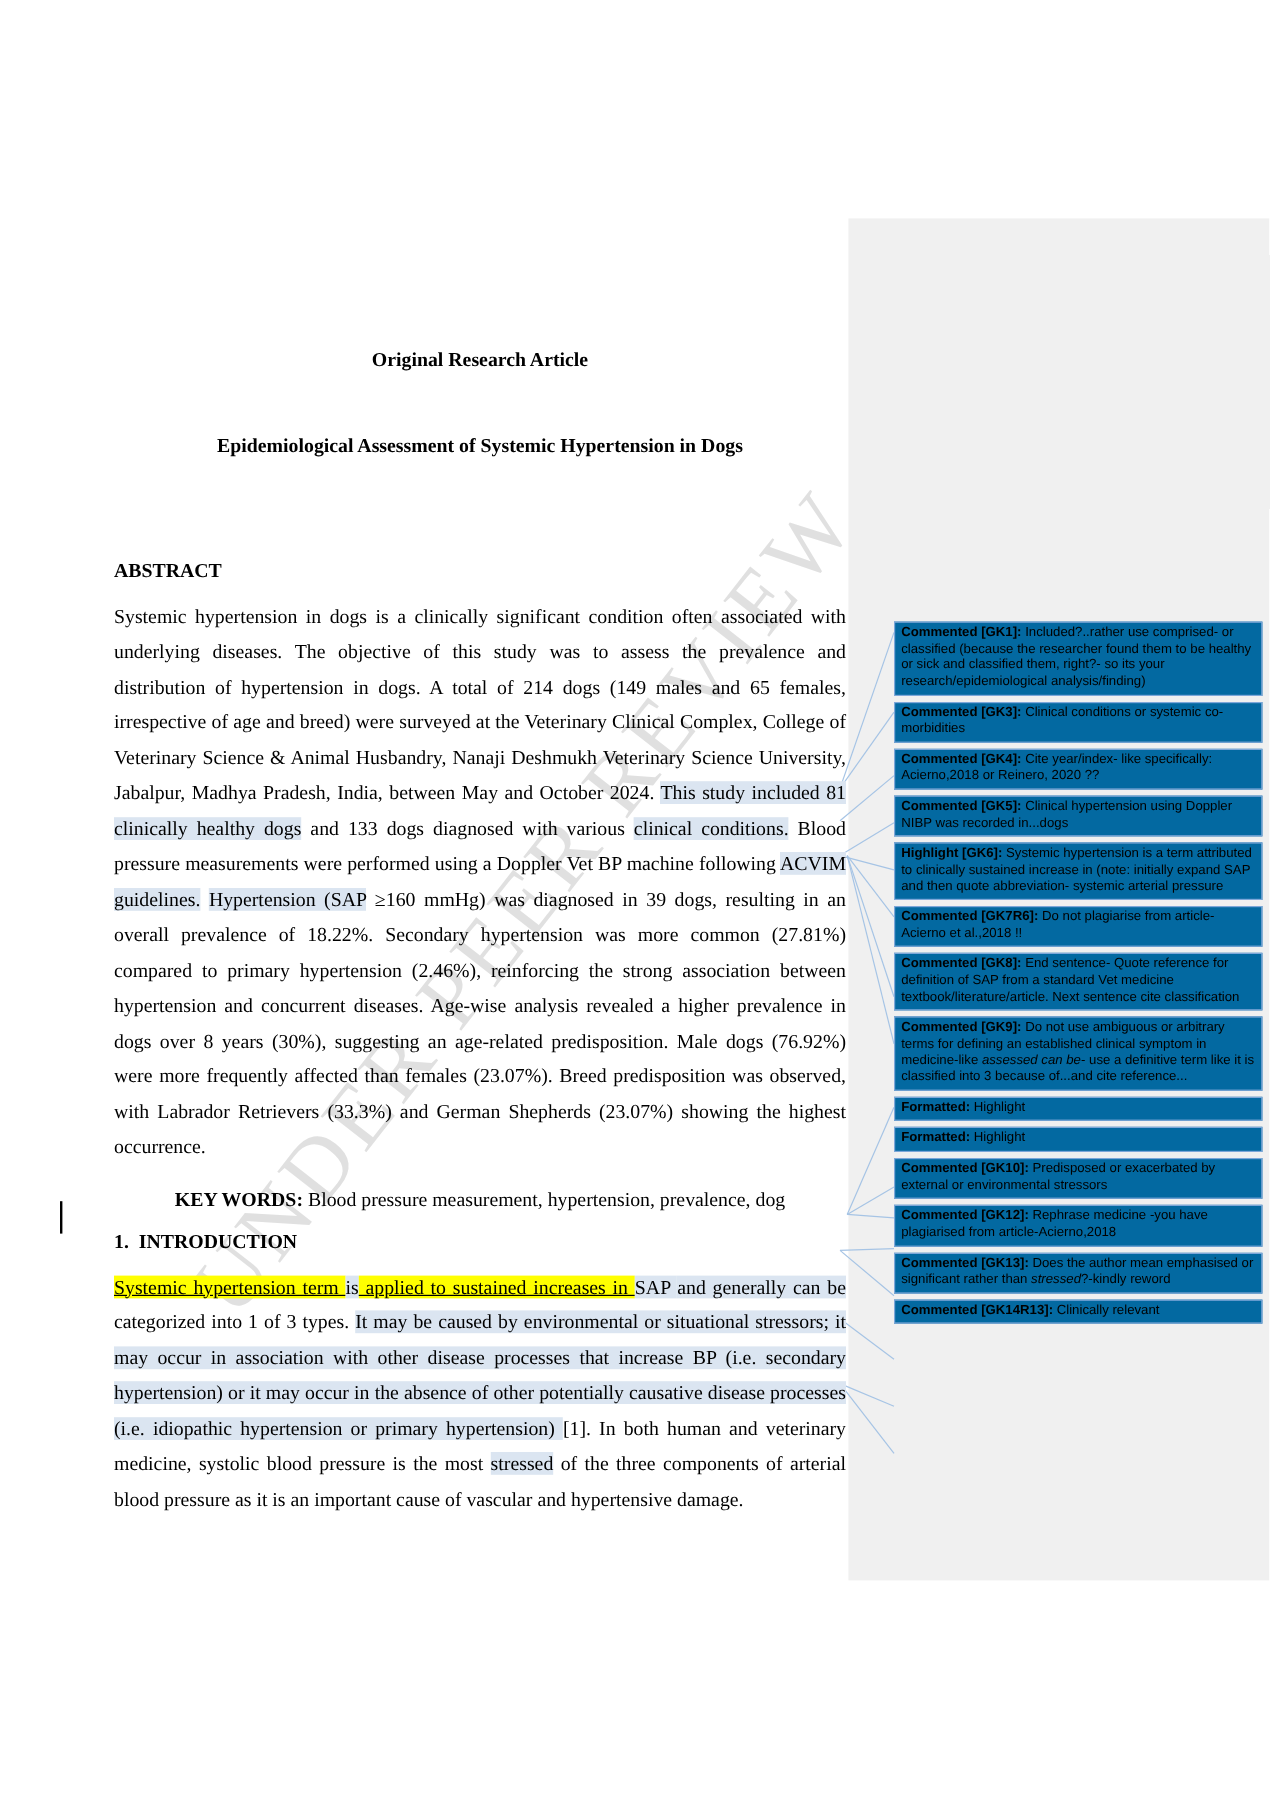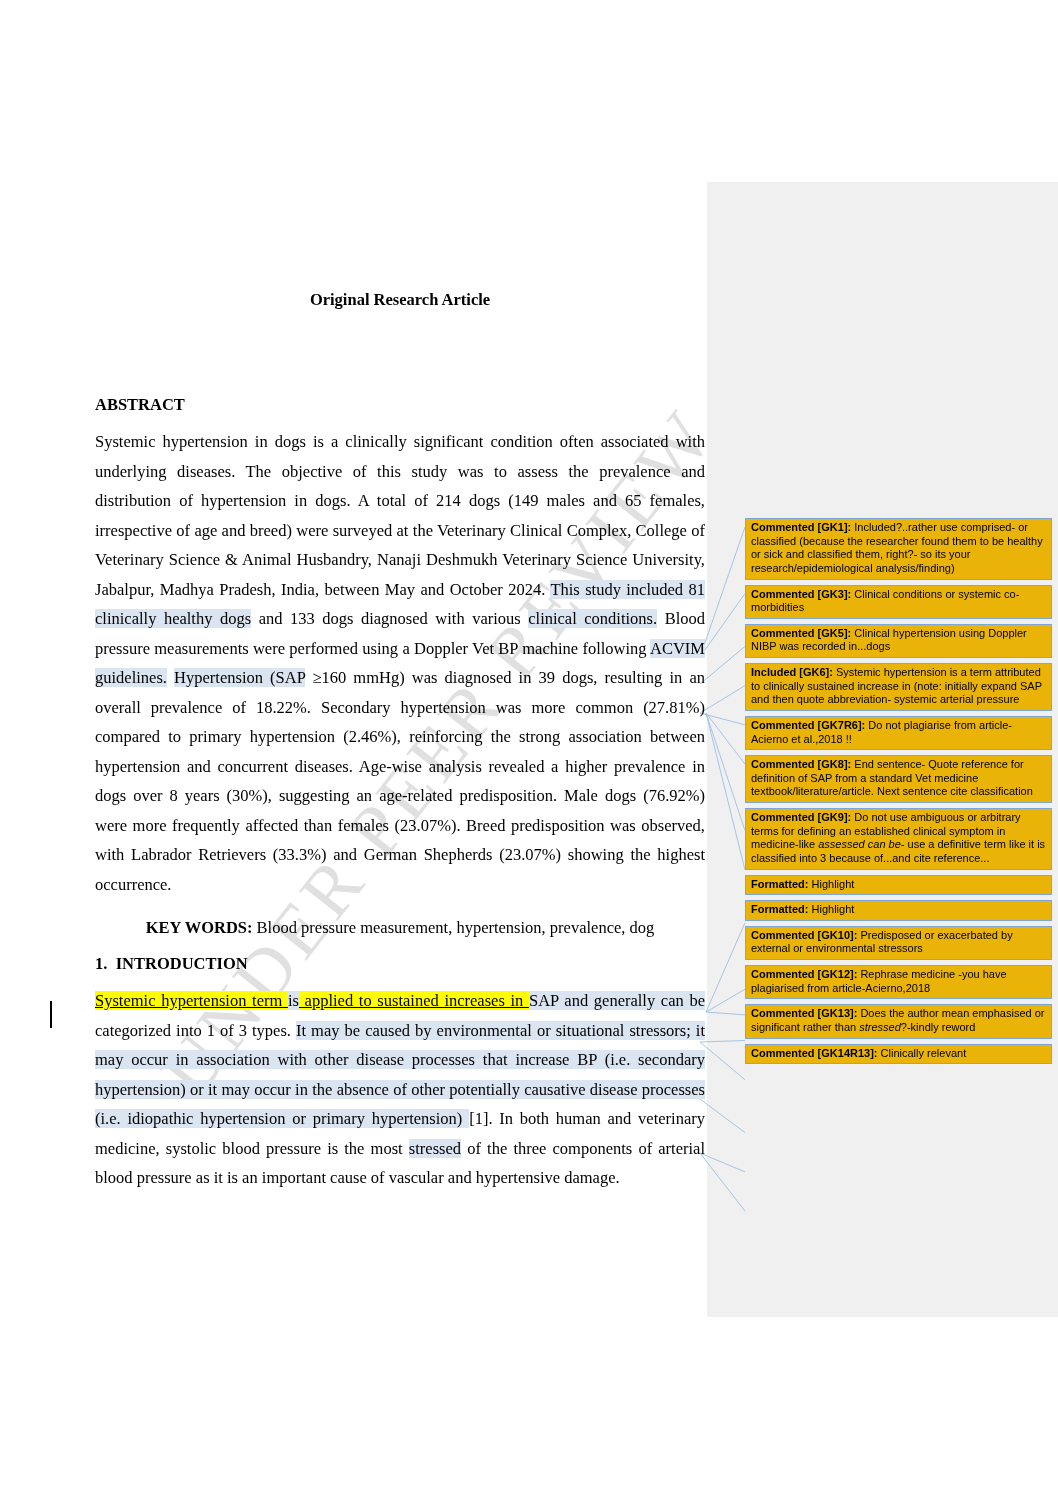--- a/index.html
+++ b/index.html
@@ -32,21 +32,21 @@
   .keywords{margin-top:14px !important;text-align:center;}
   .bold{font-weight:bold;}
   .intro-heading{font-weight:bold;margin-top:6px !important;white-space:pre-wrap;}
   .hl-yellow{background:var(--highlight-yellow,#ffff00);text-decoration:underline;}
   .hl-blue{background:var(--highlight-blue,#dbe5f1);}
   .comments-panel{
     position:absolute;left:745px;top:518px;width:307px;z-index:3;
     font-family:"Liberation Sans",sans-serif;font-size:11px;line-height:1.24;color:#000;
   }
   .comment-box{
-    background:#eab308;border:1px solid var(--comment-border,#7da7d9);
+    background:#0369a1;border:1px solid var(--comment-border,#7da7d9);
     padding:2px 5px 3px 5px;margin-bottom:5px;box-sizing:border-box;
   }
   .comment-label{font-weight:bold;}
 </style>
 </head>
 <body>
 
 <div class="page">
 
   <div class="margin-panel"></div>
@@ -69,32 +69,34 @@
       <line x1="700" y1="1042" x2="745" y2="1079.75"></line>
       <line x1="700" y1="1099" x2="745" y2="1132.625"></line>
       <line x1="700" y1="1153" x2="745" y2="1171.875"></line>
       <line x1="700" y1="1153" x2="745" y2="1211.125"></line>
     </svg>
 
   <div class="change-bar"></div>
 
   <div class="content">
     <p class="article-type">Original Research Article</p>
+    <p class="paper-title">Epidemiological Assessment of Systemic Hypertension in Dogs</p>
     <p class="abstract-heading">ABSTRACT</p>
     <p class="body-par"><span>Systemic hypertension in dogs is a clinically significant condition often associated with underlying diseases. The objective of this study was to assess the prevalence and distribution of hypertension in dogs. A total of 214 dogs (149 males and 65 females, irrespective of age and breed) were surveyed at the Veterinary Clinical Complex, College of Veterinary Science &amp; Animal Husbandry, Nanaji Deshmukh Veterinary Science University, Jabalpur, Madhya Pradesh, India, between May and October 2024. </span><span class="hl-blue">This study included 81 clinically healthy dogs</span><span> and 133 dogs diagnosed with various </span><span class="hl-blue">clinical conditions.</span><span> Blood pressure measurements were performed using a Doppler Vet BP machine following </span><span class="hl-blue">ACVIM guidelines.</span><span> </span><span class="hl-blue">Hypertension (SAP</span><span> ≥160 mmHg) was diagnosed in 39 dogs, resulting in an overall prevalence of 18.22%. Secondary hypertension was more common (27.81%) compared to primary hypertension (2.46%), reinforcing the strong association between hypertension and concurrent diseases. Age-wise analysis revealed a higher prevalence in dogs over 8 years (30%), suggesting an age-related predisposition. Male dogs (76.92%) were more frequently affected than females (23.07%). Breed predisposition was observed, with Labrador Retrievers (33.3%) and German Shepherds (23.07%) showing the highest occurrence.</span></p>
     <p class="body-par keywords"><span class="bold">KEY WORDS:</span><span> Blood pressure measurement, hypertension, prevalence, dog</span></p>
     <p class="intro-heading">1.  INTRODUCTION</p>
     <p class="body-par"><span class="hl-yellow">Systemic hypertension term </span><span class="hl-blue">is</span><span class="hl-yellow"> applied to sustained increases in </span><span class="hl-blue">SAP </span><span class="hl-blue">and generally can be</span><span> categorized into 1 of 3 types. </span><span class="hl-blue">It may be caused by environmental or situational stressors; it may occur in association with other disease processes that increase BP (i.e. secondary hypertension) or it may occur in the absence of other potentially causative disease processes (i.e. idiopathic hypertension or primary hypertension) </span><span>[1]. In both human and veterinary medicine, systolic blood pressure is the most </span><span class="hl-blue">stressed</span><span> of the three components of arterial blood pressure as it is an important cause of vascular and hypertensive damage.</span></p>
   </div>
 
   <div class="comments-panel">
       <div class="comment-box"><span class="comment-label">Commented [GK1]:</span><span class="comment-text"> <span>Included?..rather use comprised- or classified (because the researcher found them to be healthy or sick and classified them, right?- so its your research/epidemiological analysis/finding)</span></span></div>
       <div class="comment-box"><span class="comment-label">Commented [GK3]:</span><span class="comment-text"> <span>Clinical conditions or systemic co-morbidities</span></span></div>
+      <div class="comment-box"><span class="comment-label">Commented [GK4]:</span><span class="comment-text"> <span>Cite year/index- like specifically: Acierno,2018 or Reinero, 2020 ??</span></span></div>
       <div class="comment-box"><span class="comment-label">Commented [GK5]:</span><span class="comment-text"> <span>Clinical hypertension using Doppler NIBP was recorded in...dogs</span></span></div>
-      <div class="comment-box"><span class="comment-label">Included [GK6]:</span><span class="comment-text"> <span>Systemic hypertension is a term attributed to clinically sustained increase in (note: initially expand SAP and then quote abbreviation- systemic arterial pressure</span></span></div>
+      <div class="comment-box"><span class="comment-label">Highlight [GK6]:</span><span class="comment-text"> <span>Systemic hypertension is a term attributed to clinically sustained increase in (note: initially expand SAP and then quote abbreviation- systemic arterial pressure</span></span></div>
       <div class="comment-box"><span class="comment-label">Commented [GK7R6]:</span><span class="comment-text"> <span>Do not plagiarise from article- Acierno et al.,2018 !!</span></span></div>
       <div class="comment-box"><span class="comment-label">Commented [GK8]:</span><span class="comment-text"> <span>End sentence- Quote reference for definition of SAP from a standard Vet medicine textbook/literature/article. Next sentence cite classification</span></span></div>
       <div class="comment-box"><span class="comment-label">Commented [GK9]:</span><span class="comment-text"> <span>Do not use ambiguous or arbitrary terms for defining an established clinical symptom in medicine-like </span><span style="font-style: italic;">assessed can be</span><span>- use a definitive term like it is classified into 3 because of...and cite reference...</span></span></div>
       <div class="comment-box"><span class="comment-label">Formatted:</span><span class="comment-text"> <span>Highlight</span></span></div>
       <div class="comment-box"><span class="comment-label">Formatted:</span><span class="comment-text"> <span>Highlight</span></span></div>
       <div class="comment-box"><span class="comment-label">Commented [GK10]:</span><span class="comment-text"> <span>Predisposed or exacerbated by external or environmental stressors</span></span></div>
       <div class="comment-box"><span class="comment-label">Commented [GK12]:</span><span class="comment-text"> <span>Rephrase medicine -you have plagiarised from  article-Acierno,2018</span></span></div>
       <div class="comment-box"><span class="comment-label">Commented [GK13]:</span><span class="comment-text"> <span>Does the author mean emphasised or significant rather than </span><span style="font-style: italic;">stressed</span><span>?-kindly reword</span></span></div>
       <div class="comment-box"><span class="comment-label">Commented [GK14R13]:</span><span class="comment-text"> <span>Clinically relevant</span></span></div>
     </div>

